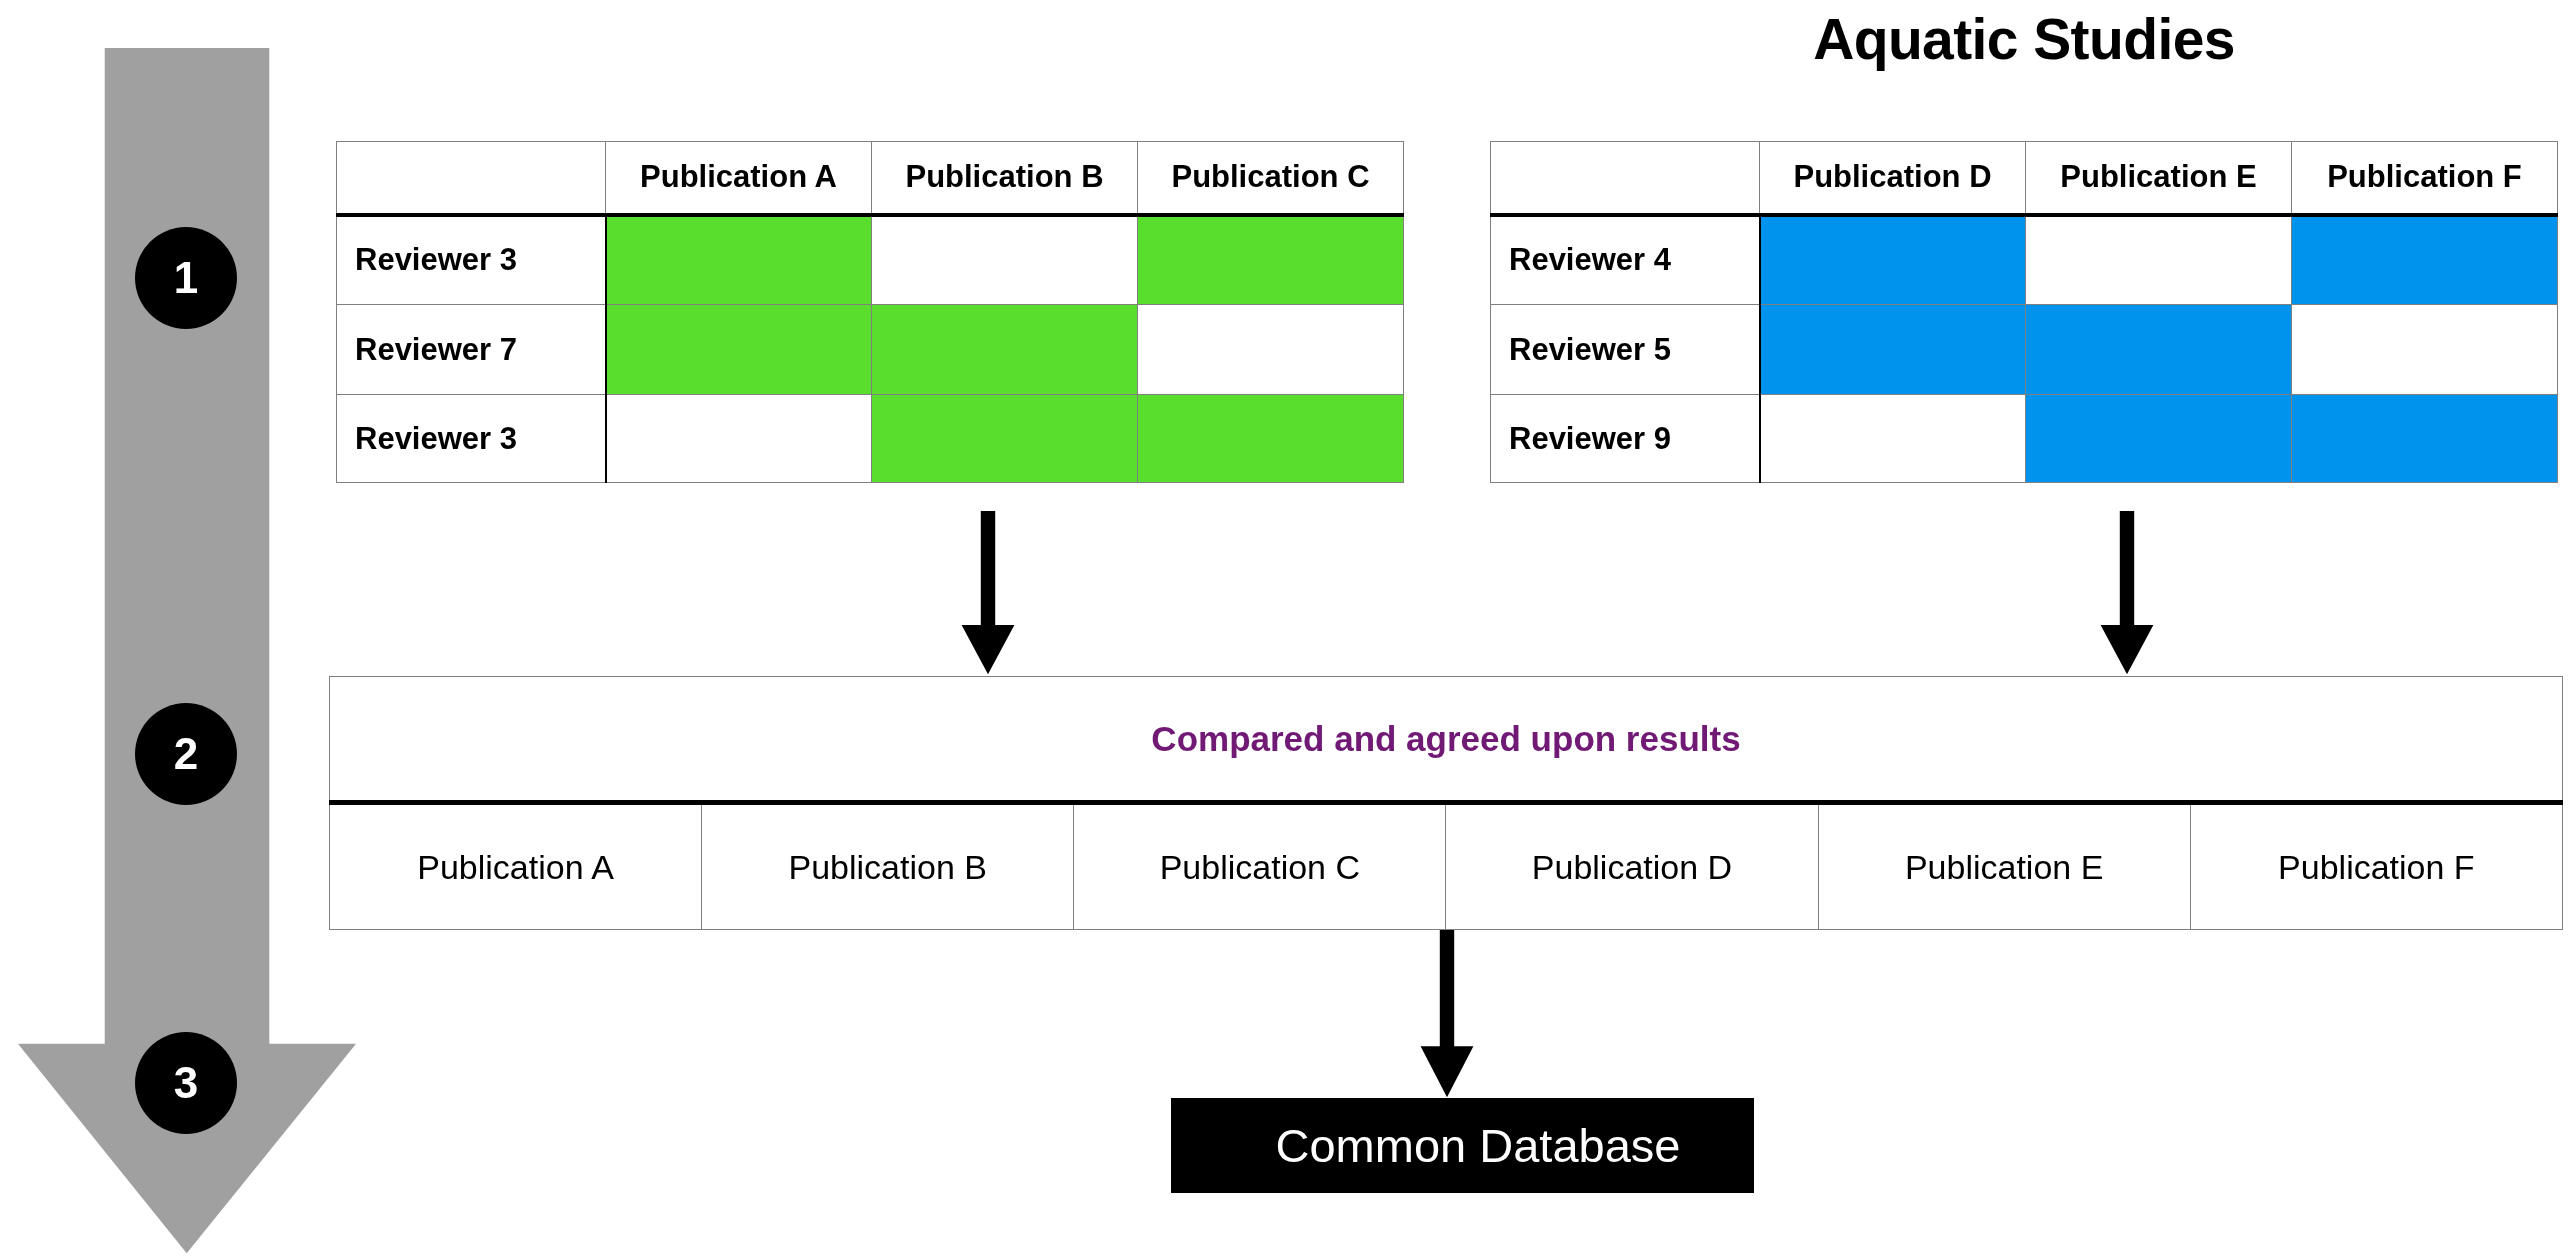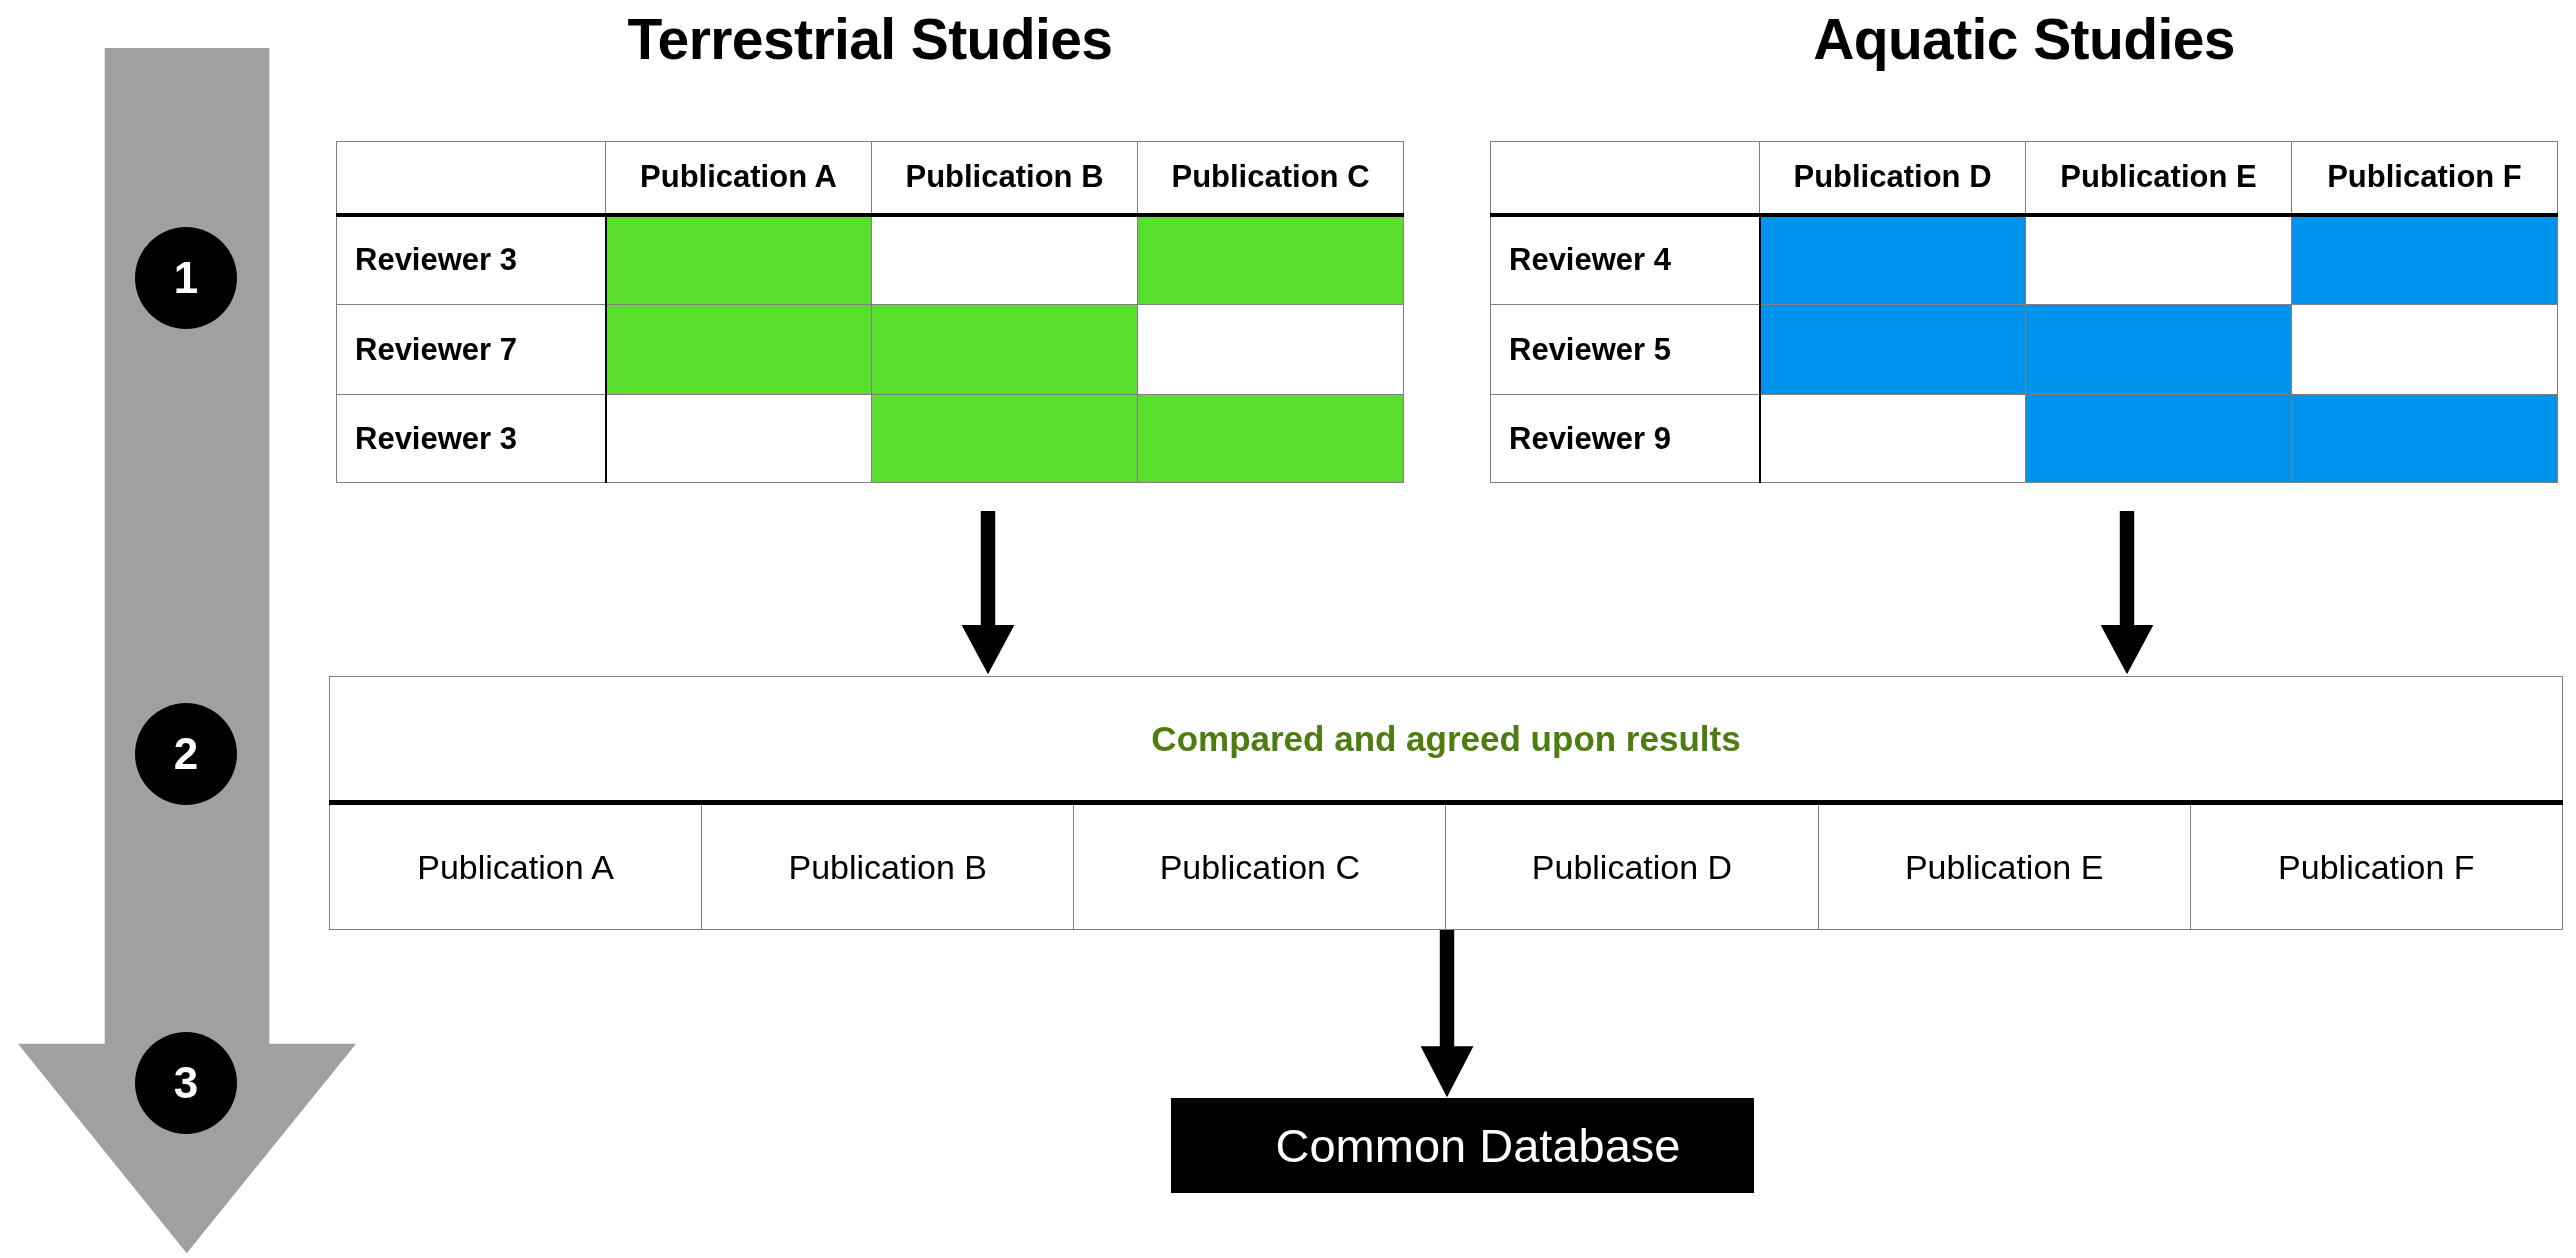--- a/index.html
+++ b/index.html
@@ -122,21 +122,21 @@
   #consensus-table td {
     border: 1.8px solid #808080;
     background: #ffffff;
     box-sizing: border-box;
     padding: 0;
   }
   #consensus-table td.consensus-head {
     height: 126px;
     font-size: 35px;
     font-weight: bold;
-    color: #4d7c0f;
+    color: #701a75;
     text-align: center;
     vertical-align: middle;
     border-bottom: 5.4px solid #000000;
     white-space: nowrap;
   }
   #consensus-table td.consensus-cell {
     height: 127px;
     font-size: 34px;
     font-weight: normal;
     color: #000000;
@@ -175,21 +175,20 @@
   <div class="step-circle sc1">
     <span>1</span>
   </div>
   <div class="step-circle sc2">
     <span>2</span>
   </div>
   <div class="step-circle sc3">
     <span>3</span>
   </div>
 
-  <div class="section-title" id="title-terrestrial">Terrestrial Studies</div>
   <div class="section-title" id="title-aquatic">Aquatic Studies</div>
 
   <table class="matrix" id="matrix-terrestrial">
     <colgroup>
       <col class="c-label">
         <col class="c-pub">
         <col class="c-pub">
         <col class="c-pub">
     </colgroup>
     <thead>

